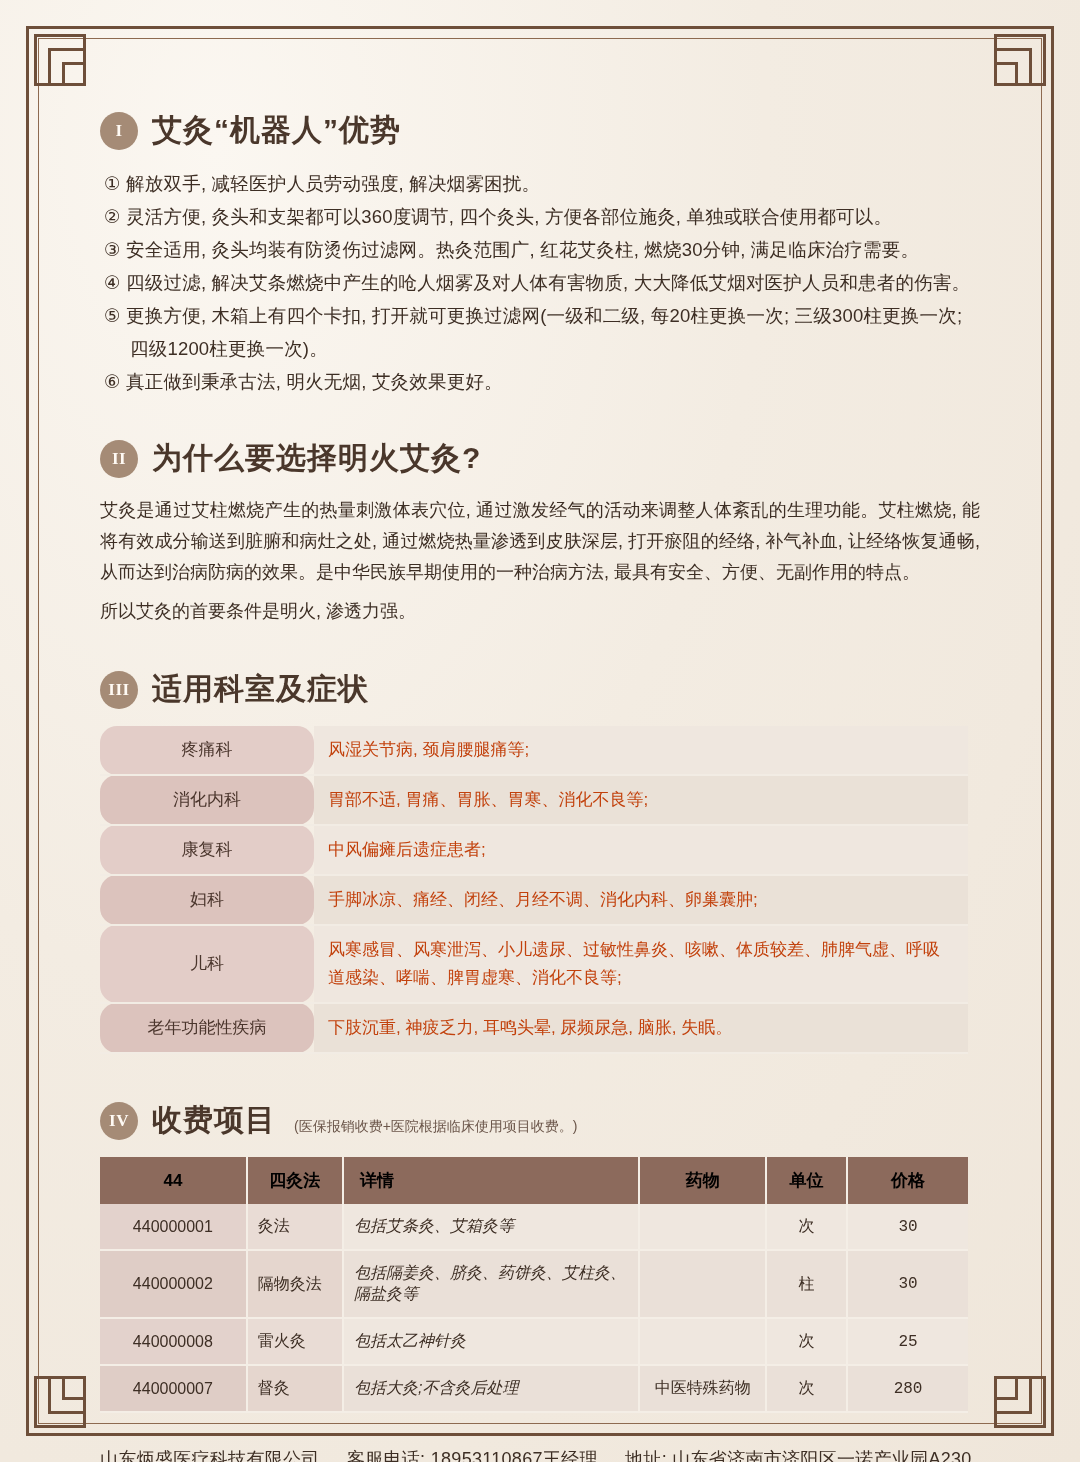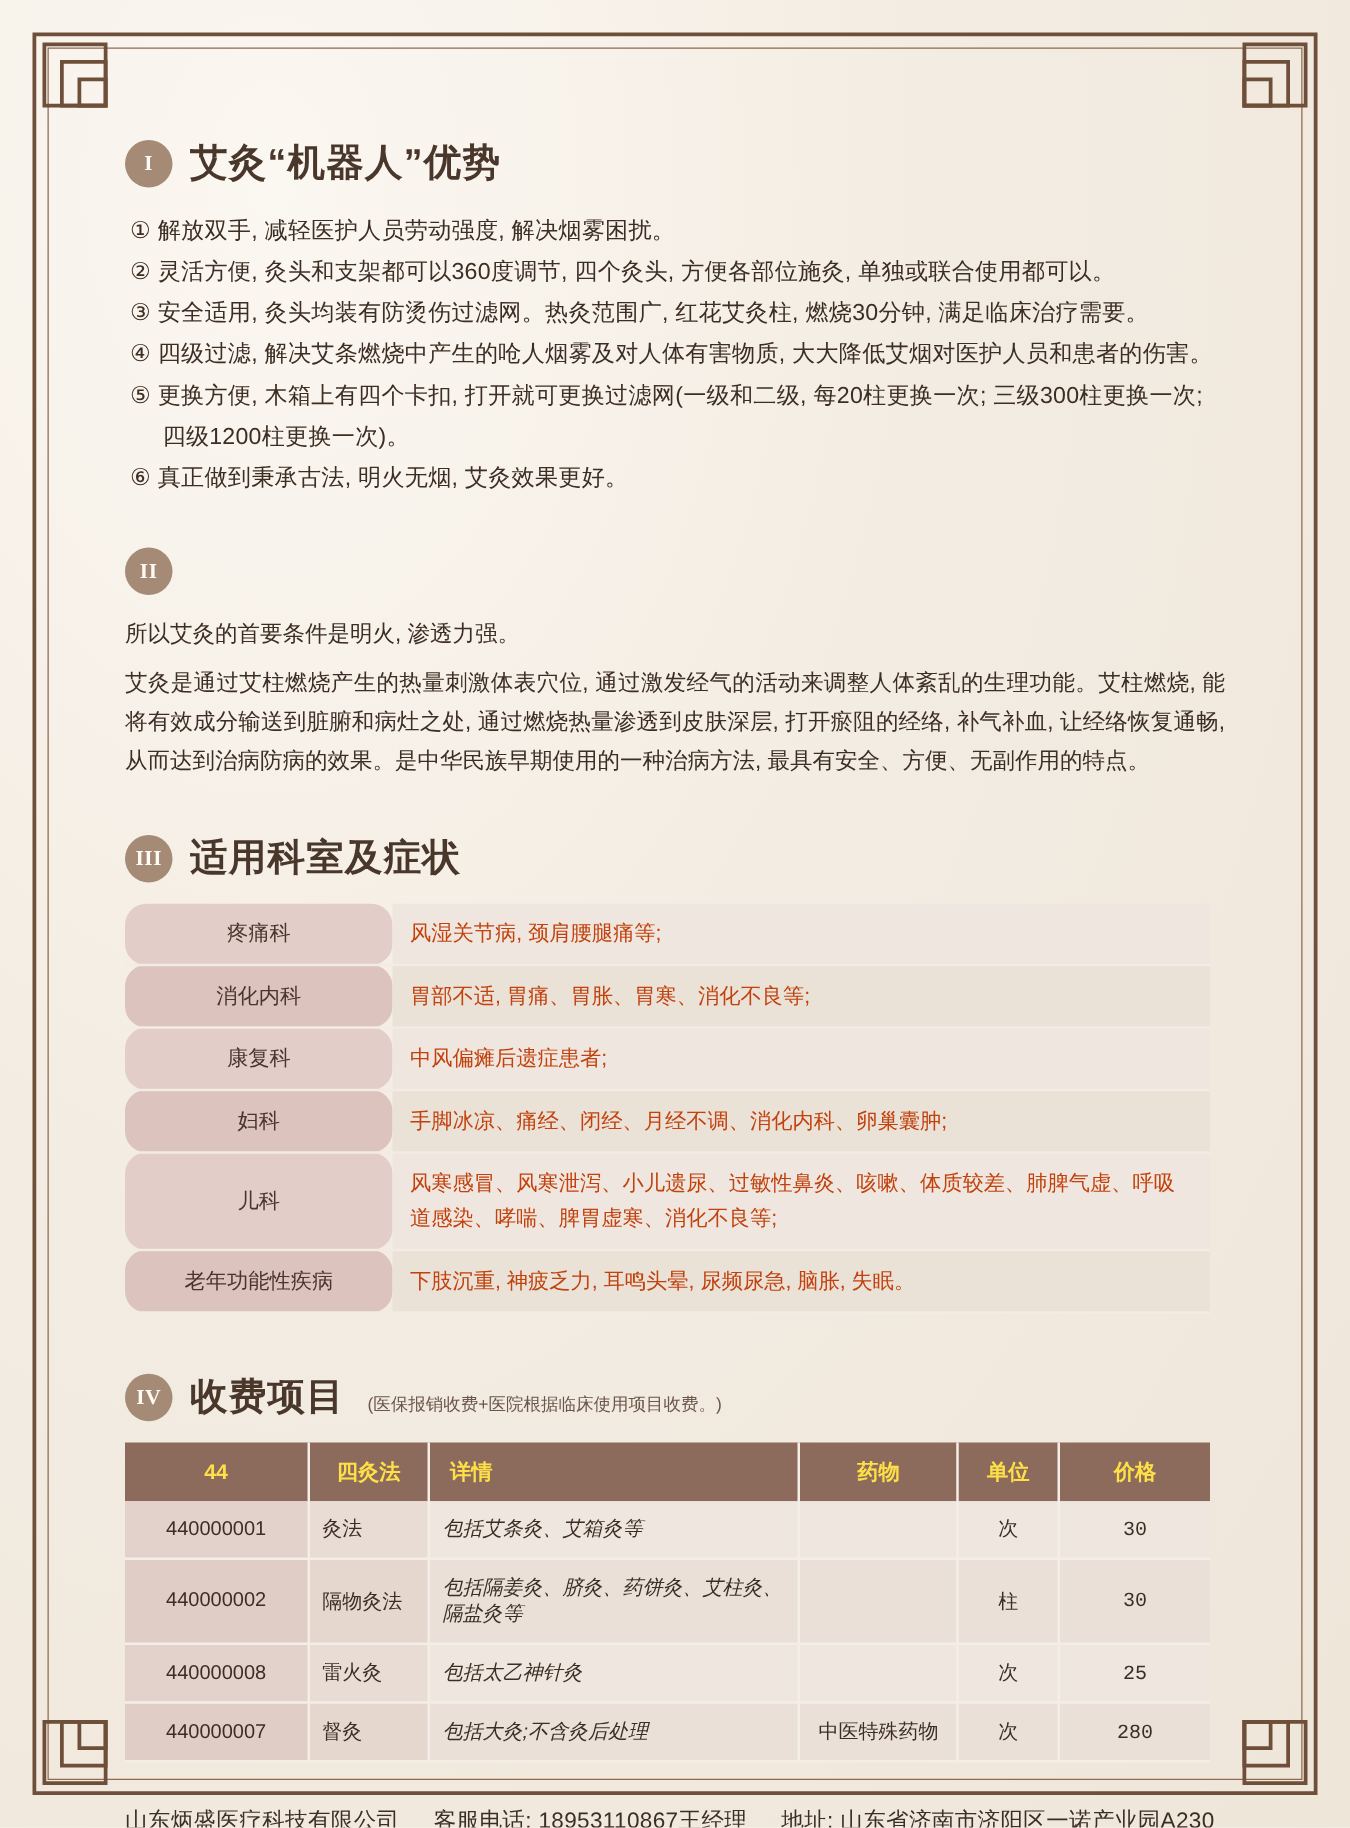--- a/index.html
+++ b/index.html
@@ -146,21 +146,21 @@
   .dept-table tr:nth-child(even) td.desc { background: #eae1d7; }
 
   
   .price-table {
     width: 868px;
     font-size: 16px;
     margin-bottom: 34px;
   }
   .price-table th {
     background: #8c6a5c;
-    color: #fde047;
+    color: #000000;
     font-weight: bold;
     padding: 12px 10px;
     border-right: 2px solid #f4eee6;
     font-size: 17px;
   }
   .price-table th:last-child { border-right: none; }
   .price-table td {
     padding: 12px 10px;
     border-right: 2px solid #f4eee6;
     border-bottom: 2px solid #f4eee6;
@@ -233,24 +233,25 @@
       <li>④ 四级过滤, 解决艾条燃烧中产生的呛人烟雾及对人体有害物质, 大大降低艾烟对医护人员和患者的伤害。</li>
       <li>⑤ 更换方便, 木箱上有四个卡扣, 打开就可更换过滤网(一级和二级, 每20柱更换一次; 三级300柱更换一次;</li>
       <li>
           <span class="indent2">四级1200柱更换一次)。</span>
         </li>
       <li>⑥ 真正做到秉承古法, 明火无烟, 艾灸效果更好。</li>
     </ul>
 
     <div class="section-head">
       <div class="numeral">II</div>
+      <div class="sec-title">为什么要选择明火艾灸?</div>
     </div>
     <div class="block-2">
+      <p class="para">艾灸是通过艾柱燃烧产生的热量刺激体表穴位, 通过激发经气的活动来调整人体紊乱的生理功能。艾柱燃烧, 能将有效成分输送到脏腑和病灶之处, 通过燃烧热量渗透到皮肤深层, 打开瘀阻的经络, 补气补血, 让经络恢复通畅, 从而达到治病防病的效果。是中华民族早期使用的一种治病方法, 最具有安全、方便、无副作用的特点。</p>
       <p class="para">所以艾灸的首要条件是明火, 渗透力强。</p>
-      <p class="para">艾灸是通过艾柱燃烧产生的热量刺激体表穴位, 通过激发经气的活动来调整人体紊乱的生理功能。艾柱燃烧, 能将有效成分输送到脏腑和病灶之处, 通过燃烧热量渗透到皮肤深层, 打开瘀阻的经络, 补气补血, 让经络恢复通畅, 从而达到治病防病的效果。是中华民族早期使用的一种治病方法, 最具有安全、方便、无副作用的特点。</p>
     </div>
 
     <div class="section-head">
       <div class="numeral">III</div>
       <div class="sec-title">适用科室及症状</div>
     </div>
     <table class="dept-table">
       <tbody>
         <tr>
           <td class="dept">疼痛科</td>

